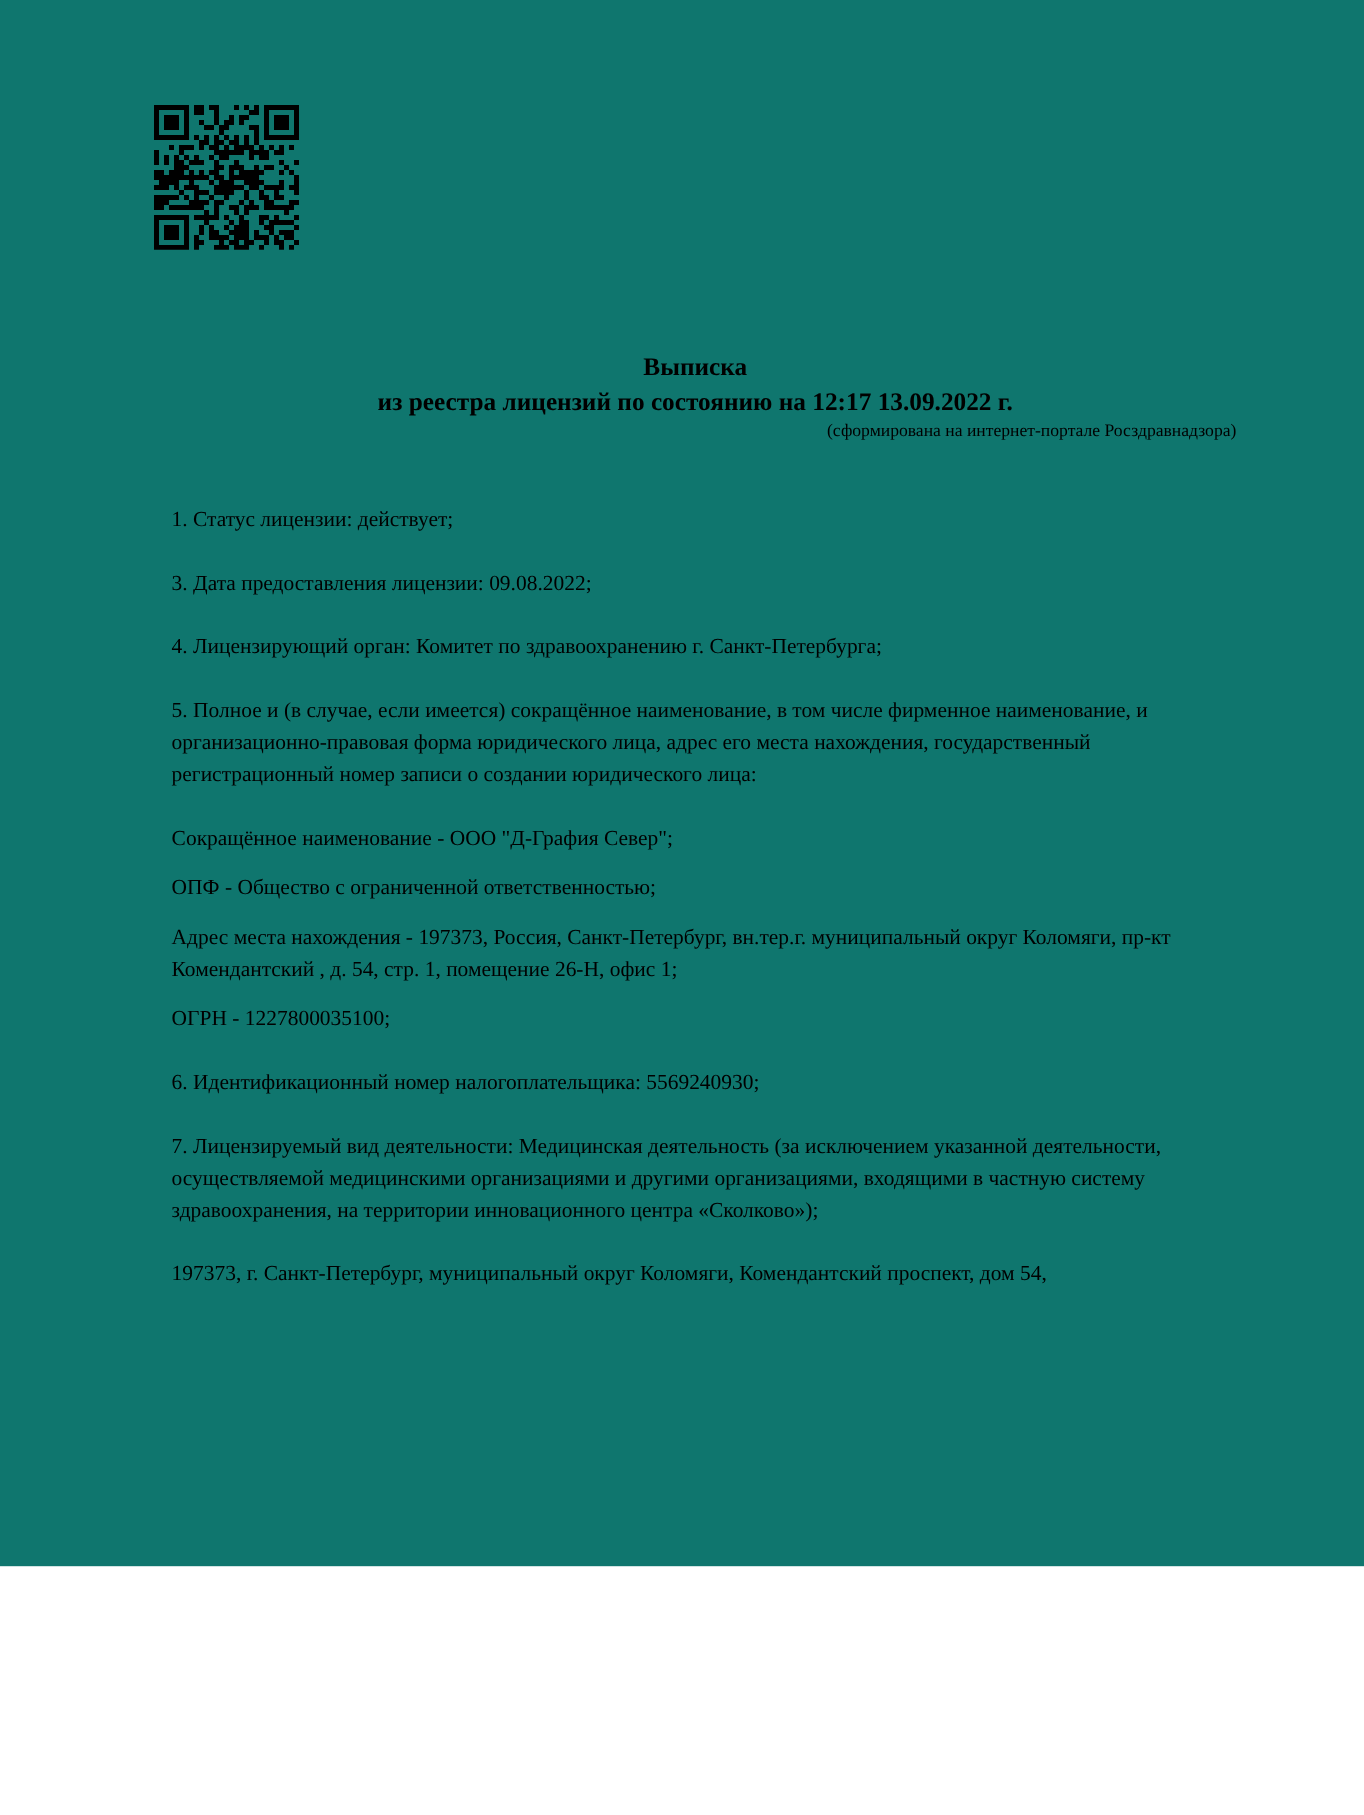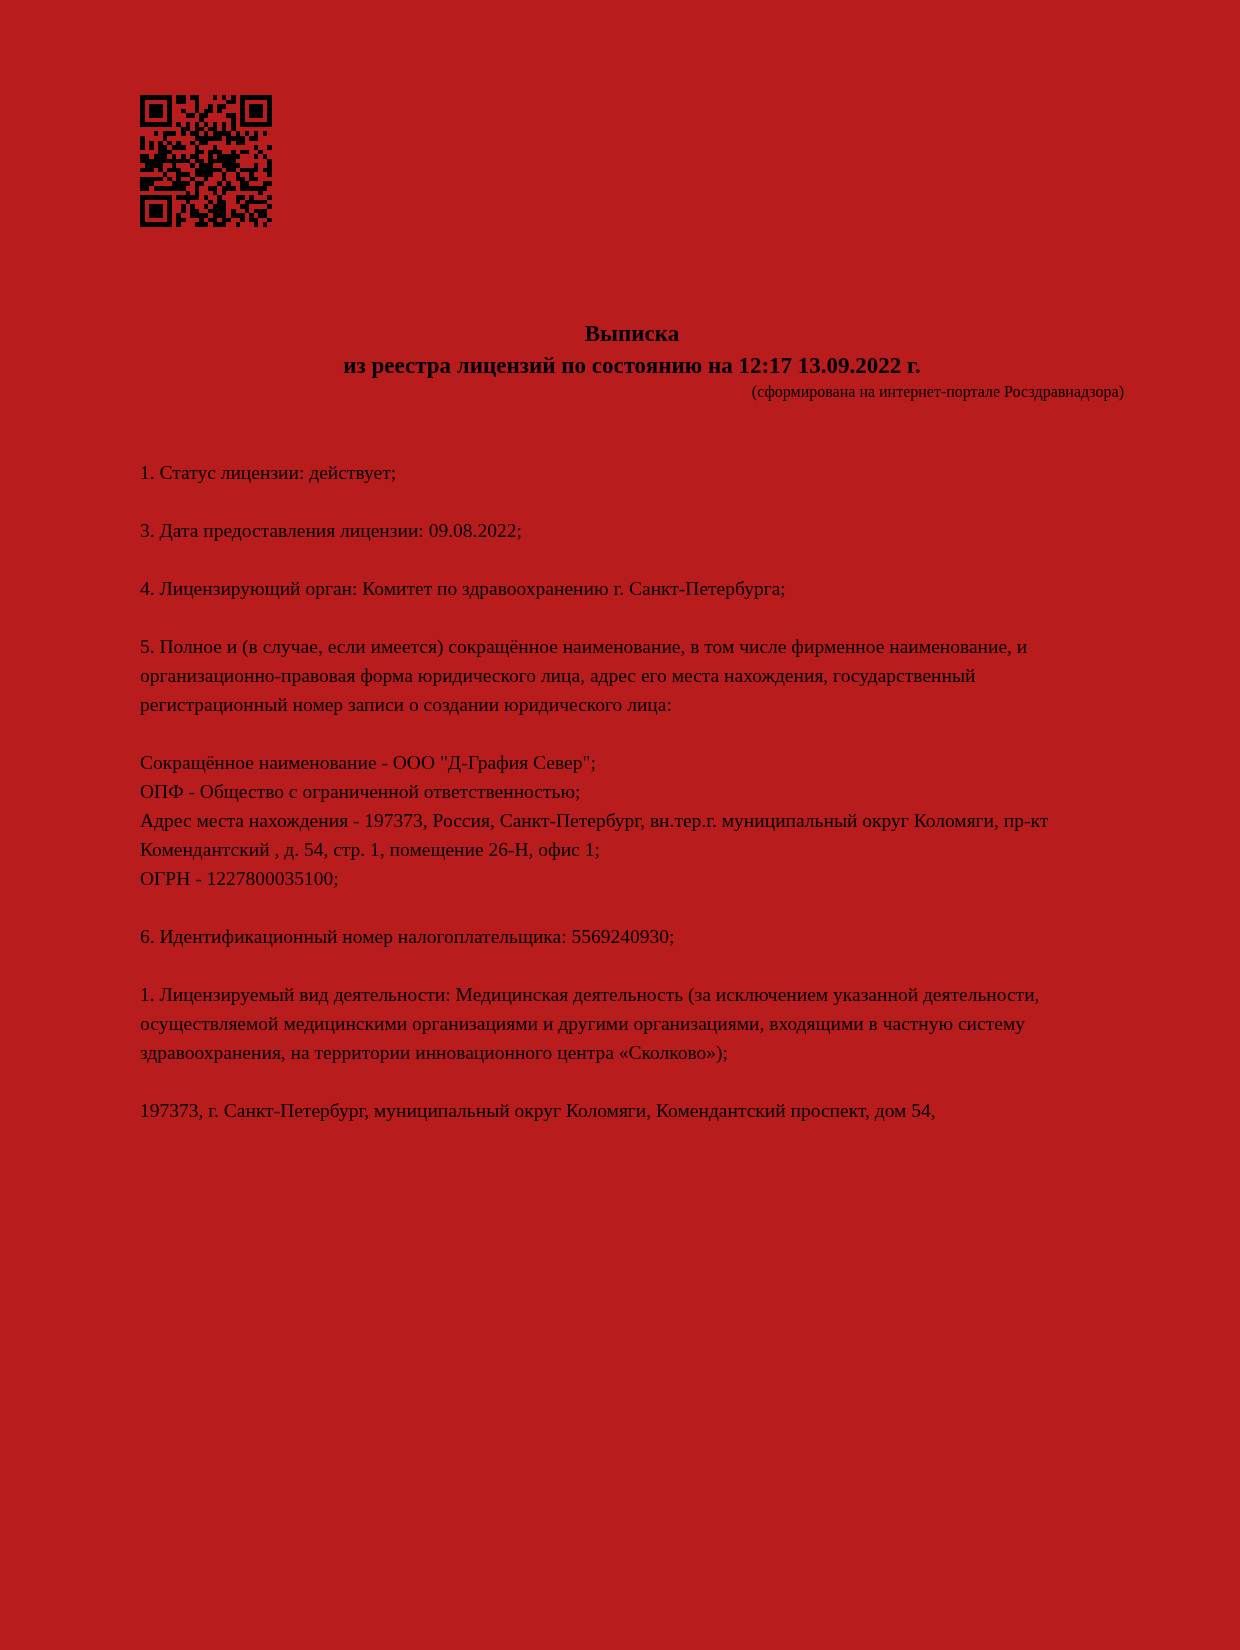--- a/index.html
+++ b/index.html
@@ -5,22 +5,22 @@
   html, body {
     margin: 0;
     padding: 0;
     background: #ffffff;
     font-family: "Liberation Serif", serif;
     color: #000000;
   }
   .page {
     position: relative;
     width: 1240px;
-    height: 1650px;
-    background: #b91c1c;
+    height: 1424px;
+    background: #0f766e;
     overflow: hidden;
   }
   .qr {
     position: absolute;
     left: 140px;
     top: 95px;
     width: 132px;
     height: 132px;
   }
   .qr svg { width: 100%; height: 100%; shape-rendering: crispEdges; }
@@ -40,21 +40,21 @@
     line-height: 20px;
   }
   .body-blocks {
     margin-top: 56px;
     font-size: 19.5px;
   }
   .block {
     margin: 0 0 29px 0;
   }
   .line {
-    margin: 0;
+    margin: 16px;
     line-height: 29px;
     font-family: Liberation Serif, serif;
   }
 </style>
 </head>
 <body>
 
 <div class="page">
 
   <div class="qr"><svg xmlns="http://www.w3.org/2000/svg" viewBox="0 0 29 29" fill="#000">
@@ -508,21 +508,21 @@
         <div class="block">
           <p class="line">Сокращённое наименование - ООО "Д-Графия Север";</p>
           <p class="line">ОПФ - Общество с ограниченной ответственностью;</p>
           <p class="line">Адрес места нахождения - 197373, Россия, Санкт-Петербург, вн.тер.г. муниципальный округ Коломяги, пр-кт Комендантский , д. 54, стр. 1, помещение 26-Н, офис 1;</p>
           <p class="line">ОГРН - 1227800035100;</p>
         </div>
         <div class="block">
           <p class="line">6. Идентификационный номер налогоплательщика: 5569240930;</p>
         </div>
         <div class="block">
-          <p class="line">1. Лицензируемый вид деятельности: Медицинская деятельность (за исключением указанной деятельности, осуществляемой медицинскими организациями и другими организациями, входящими в частную систему здравоохранения, на территории инновационного центра «Сколково»);</p>
+          <p class="line">7. Лицензируемый вид деятельности: Медицинская деятельность (за исключением указанной деятельности, осуществляемой медицинскими организациями и другими организациями, входящими в частную систему здравоохранения, на территории инновационного центра «Сколково»);</p>
         </div>
         <div class="block">
           <p class="line">197373, г. Санкт-Петербург, муниципальный округ Коломяги, Комендантский проспект, дом 54,</p>
         </div>
       </div>
   </div>
 
 </div>
 
 </body></html>

